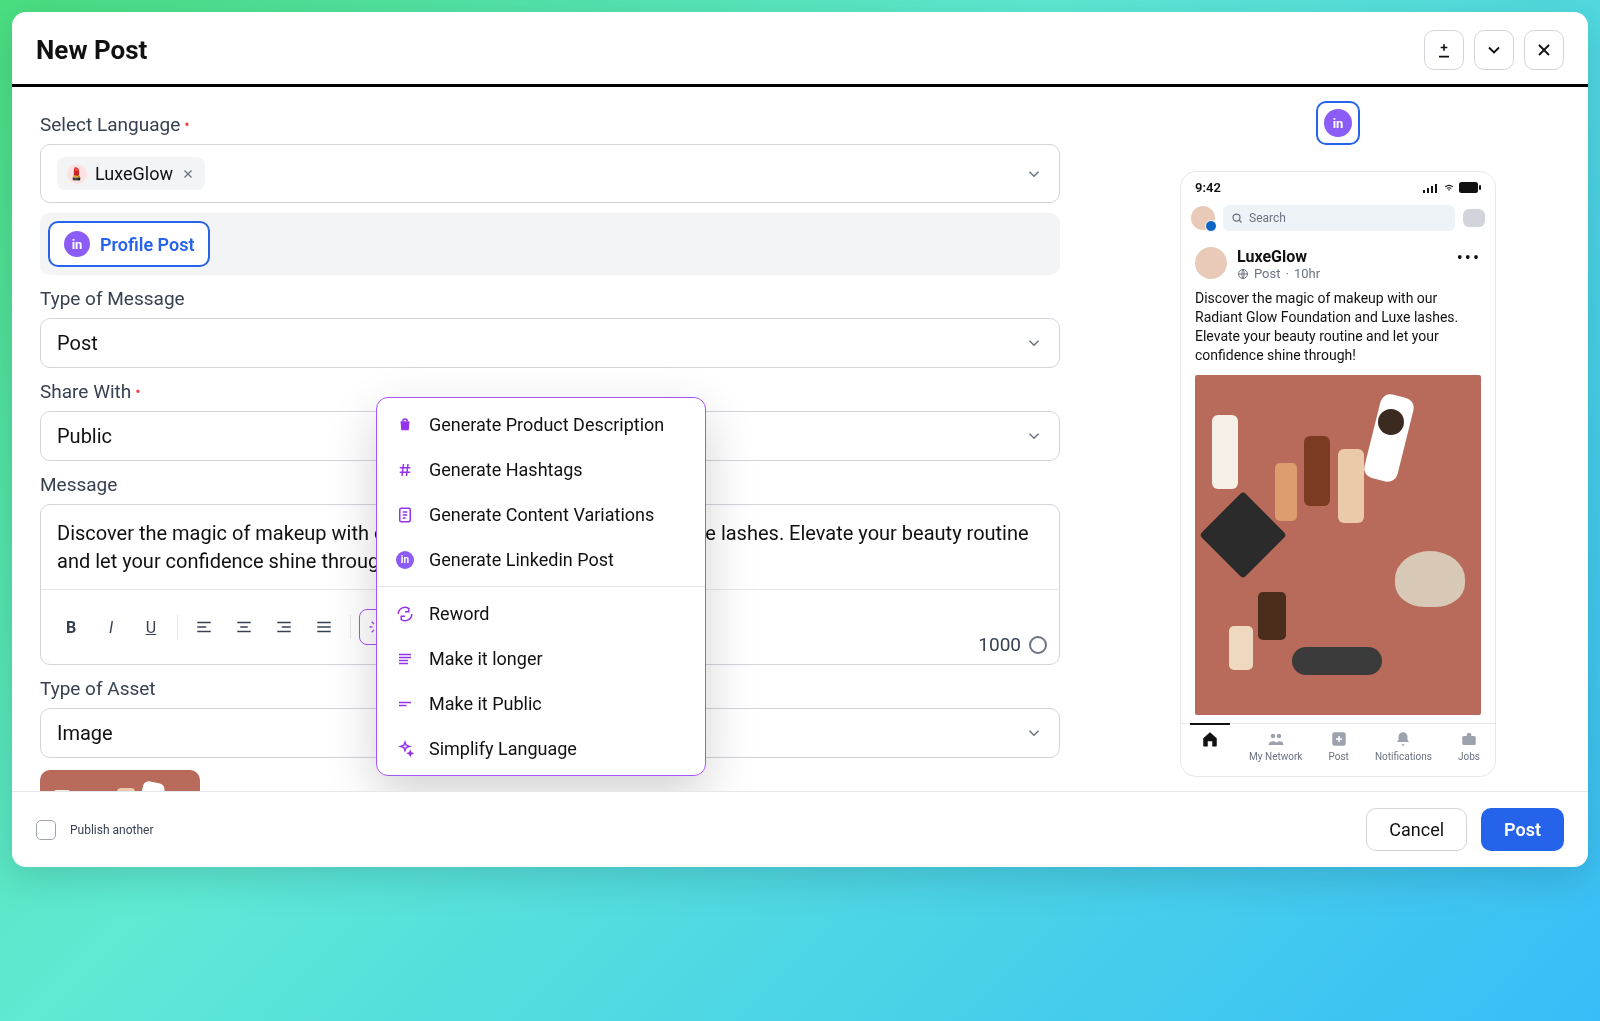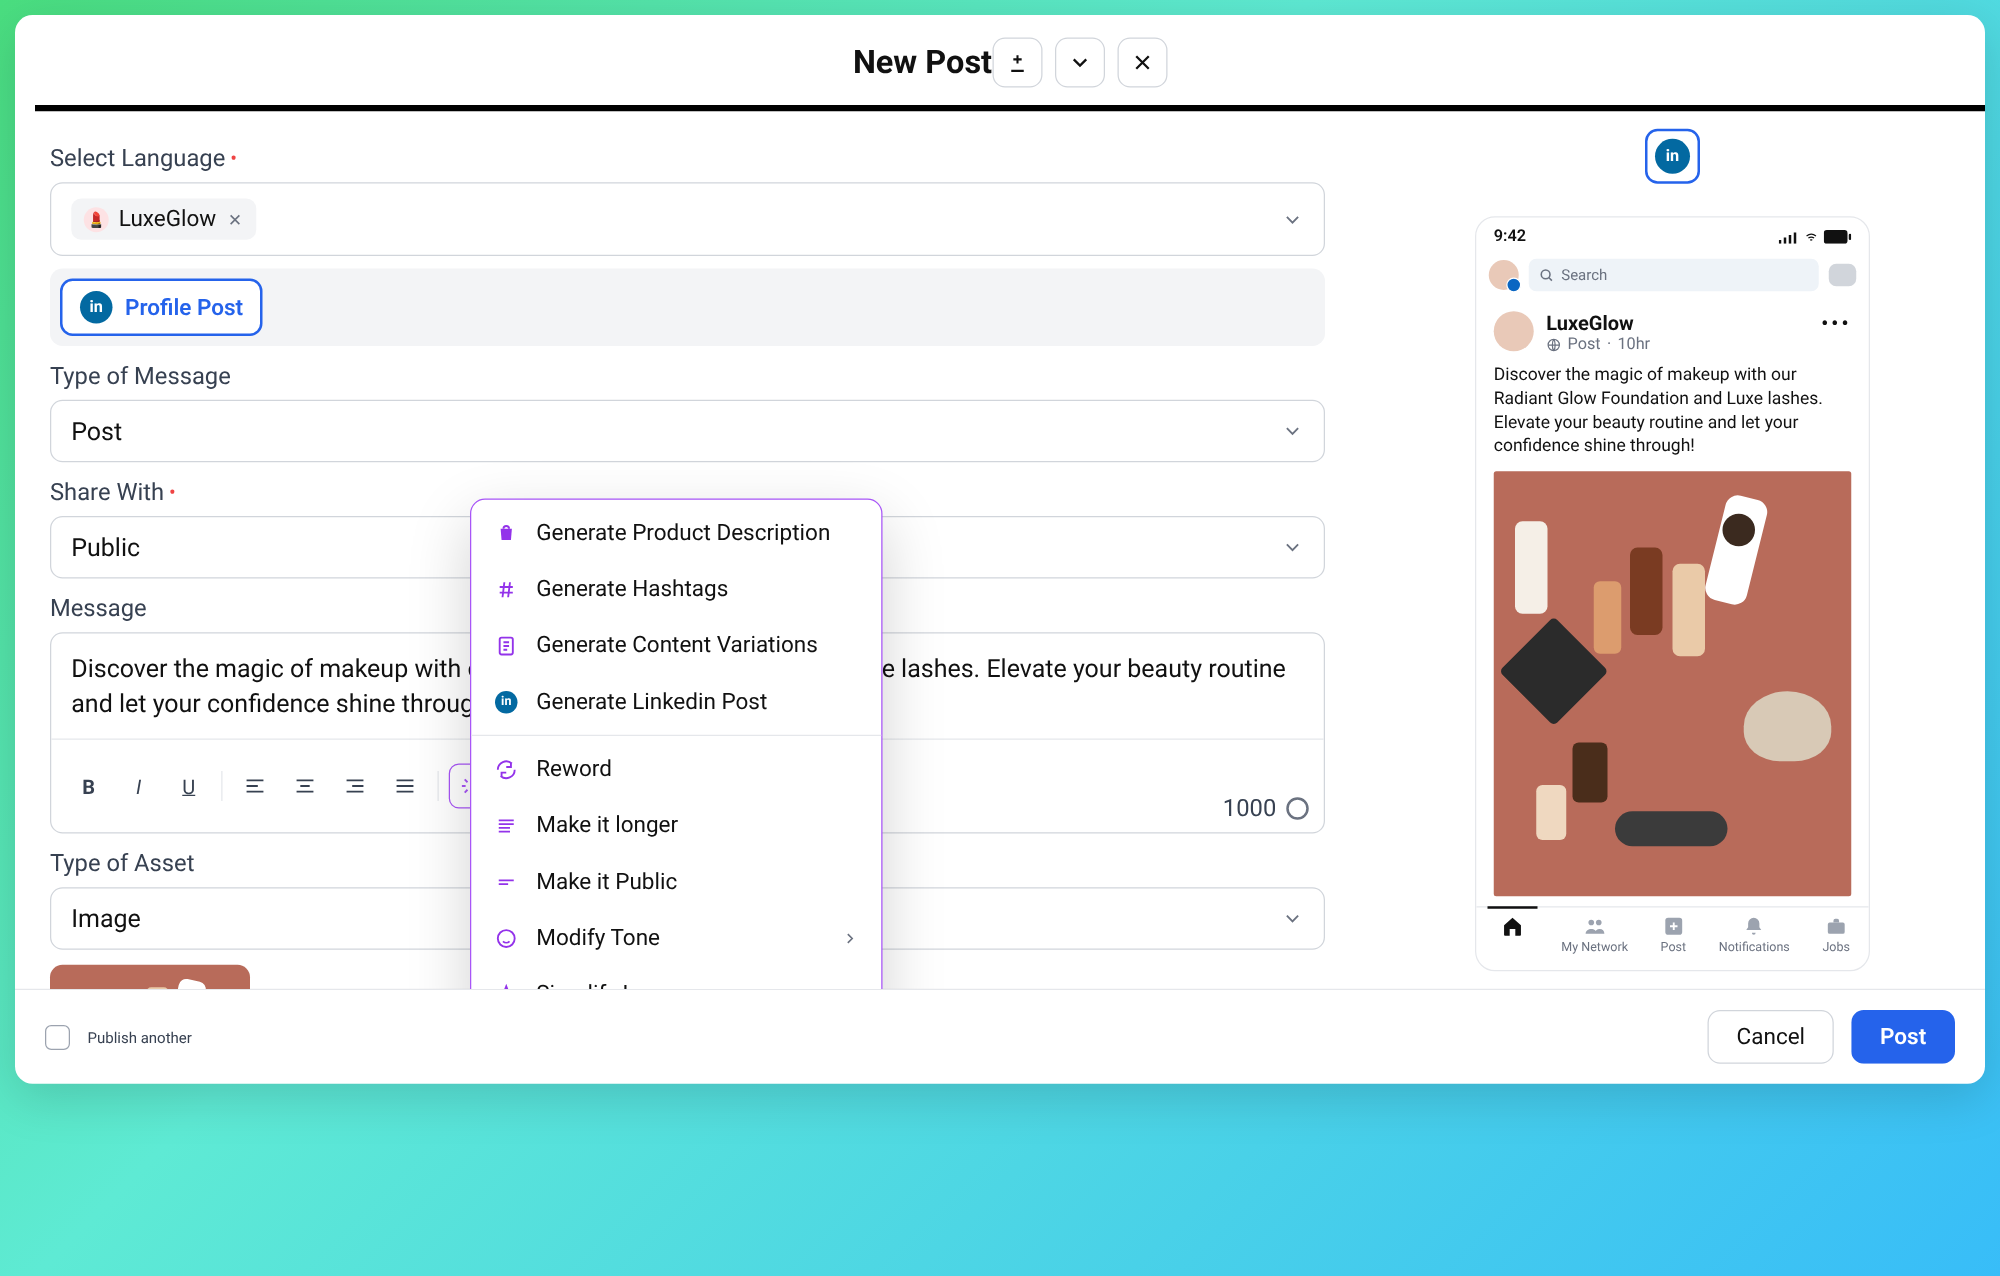--- a/index.html
+++ b/index.html
@@ -17,24 +17,23 @@
     width: 100%;
     height: 855px;
     display: flex;
     flex-direction: column;
     overflow: hidden;
     box-shadow: 0 10px 40px rgba(0,0,0,0.15);
   }
   .modal-header {
     display: flex;
     align-items: center;
-    justify-content: center;
+    justify-content: space-between;
     padding: 18px 24px 14px 24px;
-    border-bottom: 5px solid #000000;
-    margin-left: 16px;
+    border-bottom: 3px solid #000000;
   }
   .modal-title { font-size: 26px; font-weight: 700; }
   .header-actions { display: flex; gap: 10px; }
   .icon-btn {
     width: 40px; height: 40px;
     border: 1px solid #d1d5db;
     border-radius: 10px;
     background:#fff;
     display:flex; align-items:center; justify-content:center;
     cursor:pointer;
@@ -73,21 +72,21 @@
   .chip-x { color:#6b7280; cursor:pointer; }
   .profile-post-row { margin: 10px 0 4px; background:#f3f4f6; border-radius:10px; padding:8px; }
   .profile-chip {
     display:inline-flex; align-items:center; gap:10px;
     border:2px solid #2563eb;
     background:#fff;
     border-radius:10px;
     padding:8px 14px;
     color:#2563eb; font-weight:600; font-size:18px;
   }
-  .li-badge { width:26px; height:26px; border-radius:50%; background:#0369a1; color:#fff; display:flex; align-items:center; justify-content:center; font-weight:700; font-size:13px;}
+  .li-badge { width:26px; height:26px; border-radius:50%; background:#8b5cf6; color:#fff; display:flex; align-items:center; justify-content:center; font-weight:700; font-size:13px;}
   .editor {
     border:1px solid #d1d5db; border-radius:10px;
     overflow:hidden;
   }
   .editor-text { padding:14px 16px; font-size:20px; line-height:1.4; min-height:80px; }
   .toolbar {
     border-top:1px solid #e5e7eb;
     display:flex; align-items:center; padding:8px 12px; gap:4px;
   }
   .tbtn { width:36px; height:36px; display:flex; align-items:center; justify-content:center; color:#374151; border-radius:6px; cursor:pointer;}
@@ -389,34 +388,20 @@
           <span class="ai-icon">
               <svg width="18" height="18" viewBox="0 0 24 24" fill="none" stroke="#9333ea" stroke-width="2">
                 <path d="M4 10h16M4 14h10"></path>
               </svg>
             </span>
           <span>Make it Public</span>
         </div>
         <div class="ai-item">
           <span class="ai-icon">
               <svg width="18" height="18" viewBox="0 0 24 24" fill="none" stroke="#9333ea" stroke-width="2">
-                <circle cx="12" cy="12" r="9"></circle>
-                <path d="M9 10h.01M15 10h.01M8.5 15a5 5 0 007 0"></path>
-              </svg>
-            </span>
-          <span>Modify Tone</span>
-          <span class="ai-arrow">
-              <svg width="14" height="14" viewBox="0 0 24 24" fill="none" stroke="currentColor" stroke-width="2.2">
-                <path d="M9 6l6 6-6 6"></path>
-              </svg>
-            </span>
-        </div>
-        <div class="ai-item">
-          <span class="ai-icon">
-              <svg width="18" height="18" viewBox="0 0 24 24" fill="none" stroke="#9333ea" stroke-width="2">
                 <path d="M12 3l1.5 4L18 8.5l-4.5 1.5L12 14l-1.5-4L6 8.5 10.5 7zM19 15l.8 2 2 .8-2 .8-.8 2-.8-2-2-.8 2-.8z"></path>
               </svg>
             </span>
           <span>Simplify Language</span>
         </div>
 
       </div>
 
     </div>
 

